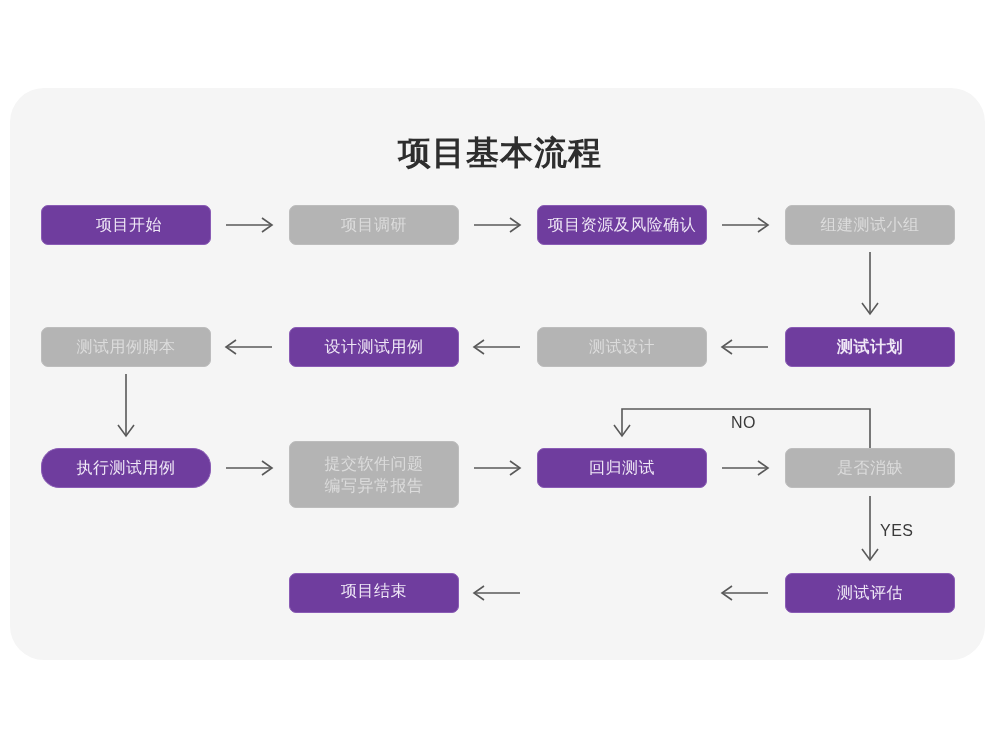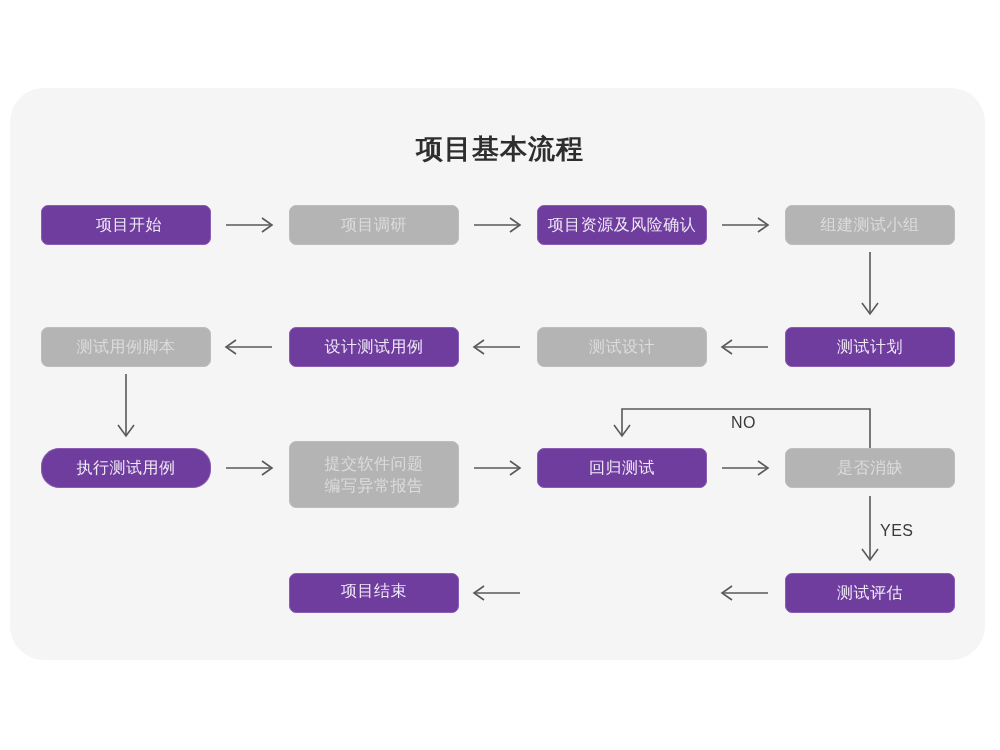--- a/index.html
+++ b/index.html
@@ -27,21 +27,21 @@
     height: 572px;
     background: #f5f5f5;
     border-radius: 34px;
   }
   .title {
     position: absolute;
     left: 0;
     top: 131px;
     width: 1000px;
     text-align: center;
-    font-size: 27px;
+    font-size: 33px;
     font-weight: bold;
     color: #2e2e2e;
     letter-spacing: 1px;
   }
   .node {
     position: absolute;
     box-sizing: border-box;
     border-radius: 7px;
     display: flex;
     align-items: center;
@@ -100,21 +100,21 @@
   <div class="node purple" style="left:537px; top:205px; width:170px; height:40px;">项目资源及风险确认</div>
 
   <div class="node gray" style="left:785px; top:205px; width:170px; height:40px;">组建测试小组</div>
 
   <div class="node gray" style="left:41px;  top:327px; width:170px; height:40px;">测试用例脚本</div>
 
   <div class="node purple" style="left:289px; top:327px; width:170px; height:40px;">设计测试用例</div>
 
   <div class="node gray" style="left:537px; top:327px; width:170px; height:40px;">测试设计</div>
 
-  <div class="node purple" style="left:785px; top:327px; width:170px; height:40px;">测试计划</div>
+  <div class="node purple" style="left:785px; top:327px; width:170px; height:40px;font-weight:bold;">测试计划</div>
 
   <div class="node purple" style="left:41px;  top:448px; width:170px; height:40px;border-radius:18px;">执行测试用例</div>
 
   <div class="node gray" style="left:289px; top:441px; width:170px; height:67px;">提交软件问题
 编写异常报告</div>
 
   <div class="node purple" style="left:537px; top:448px; width:170px; height:40px;">回归测试</div>
 
   <div class="node gray" style="left:785px; top:448px; width:170px; height:40px;">是否消缺</div>
 

